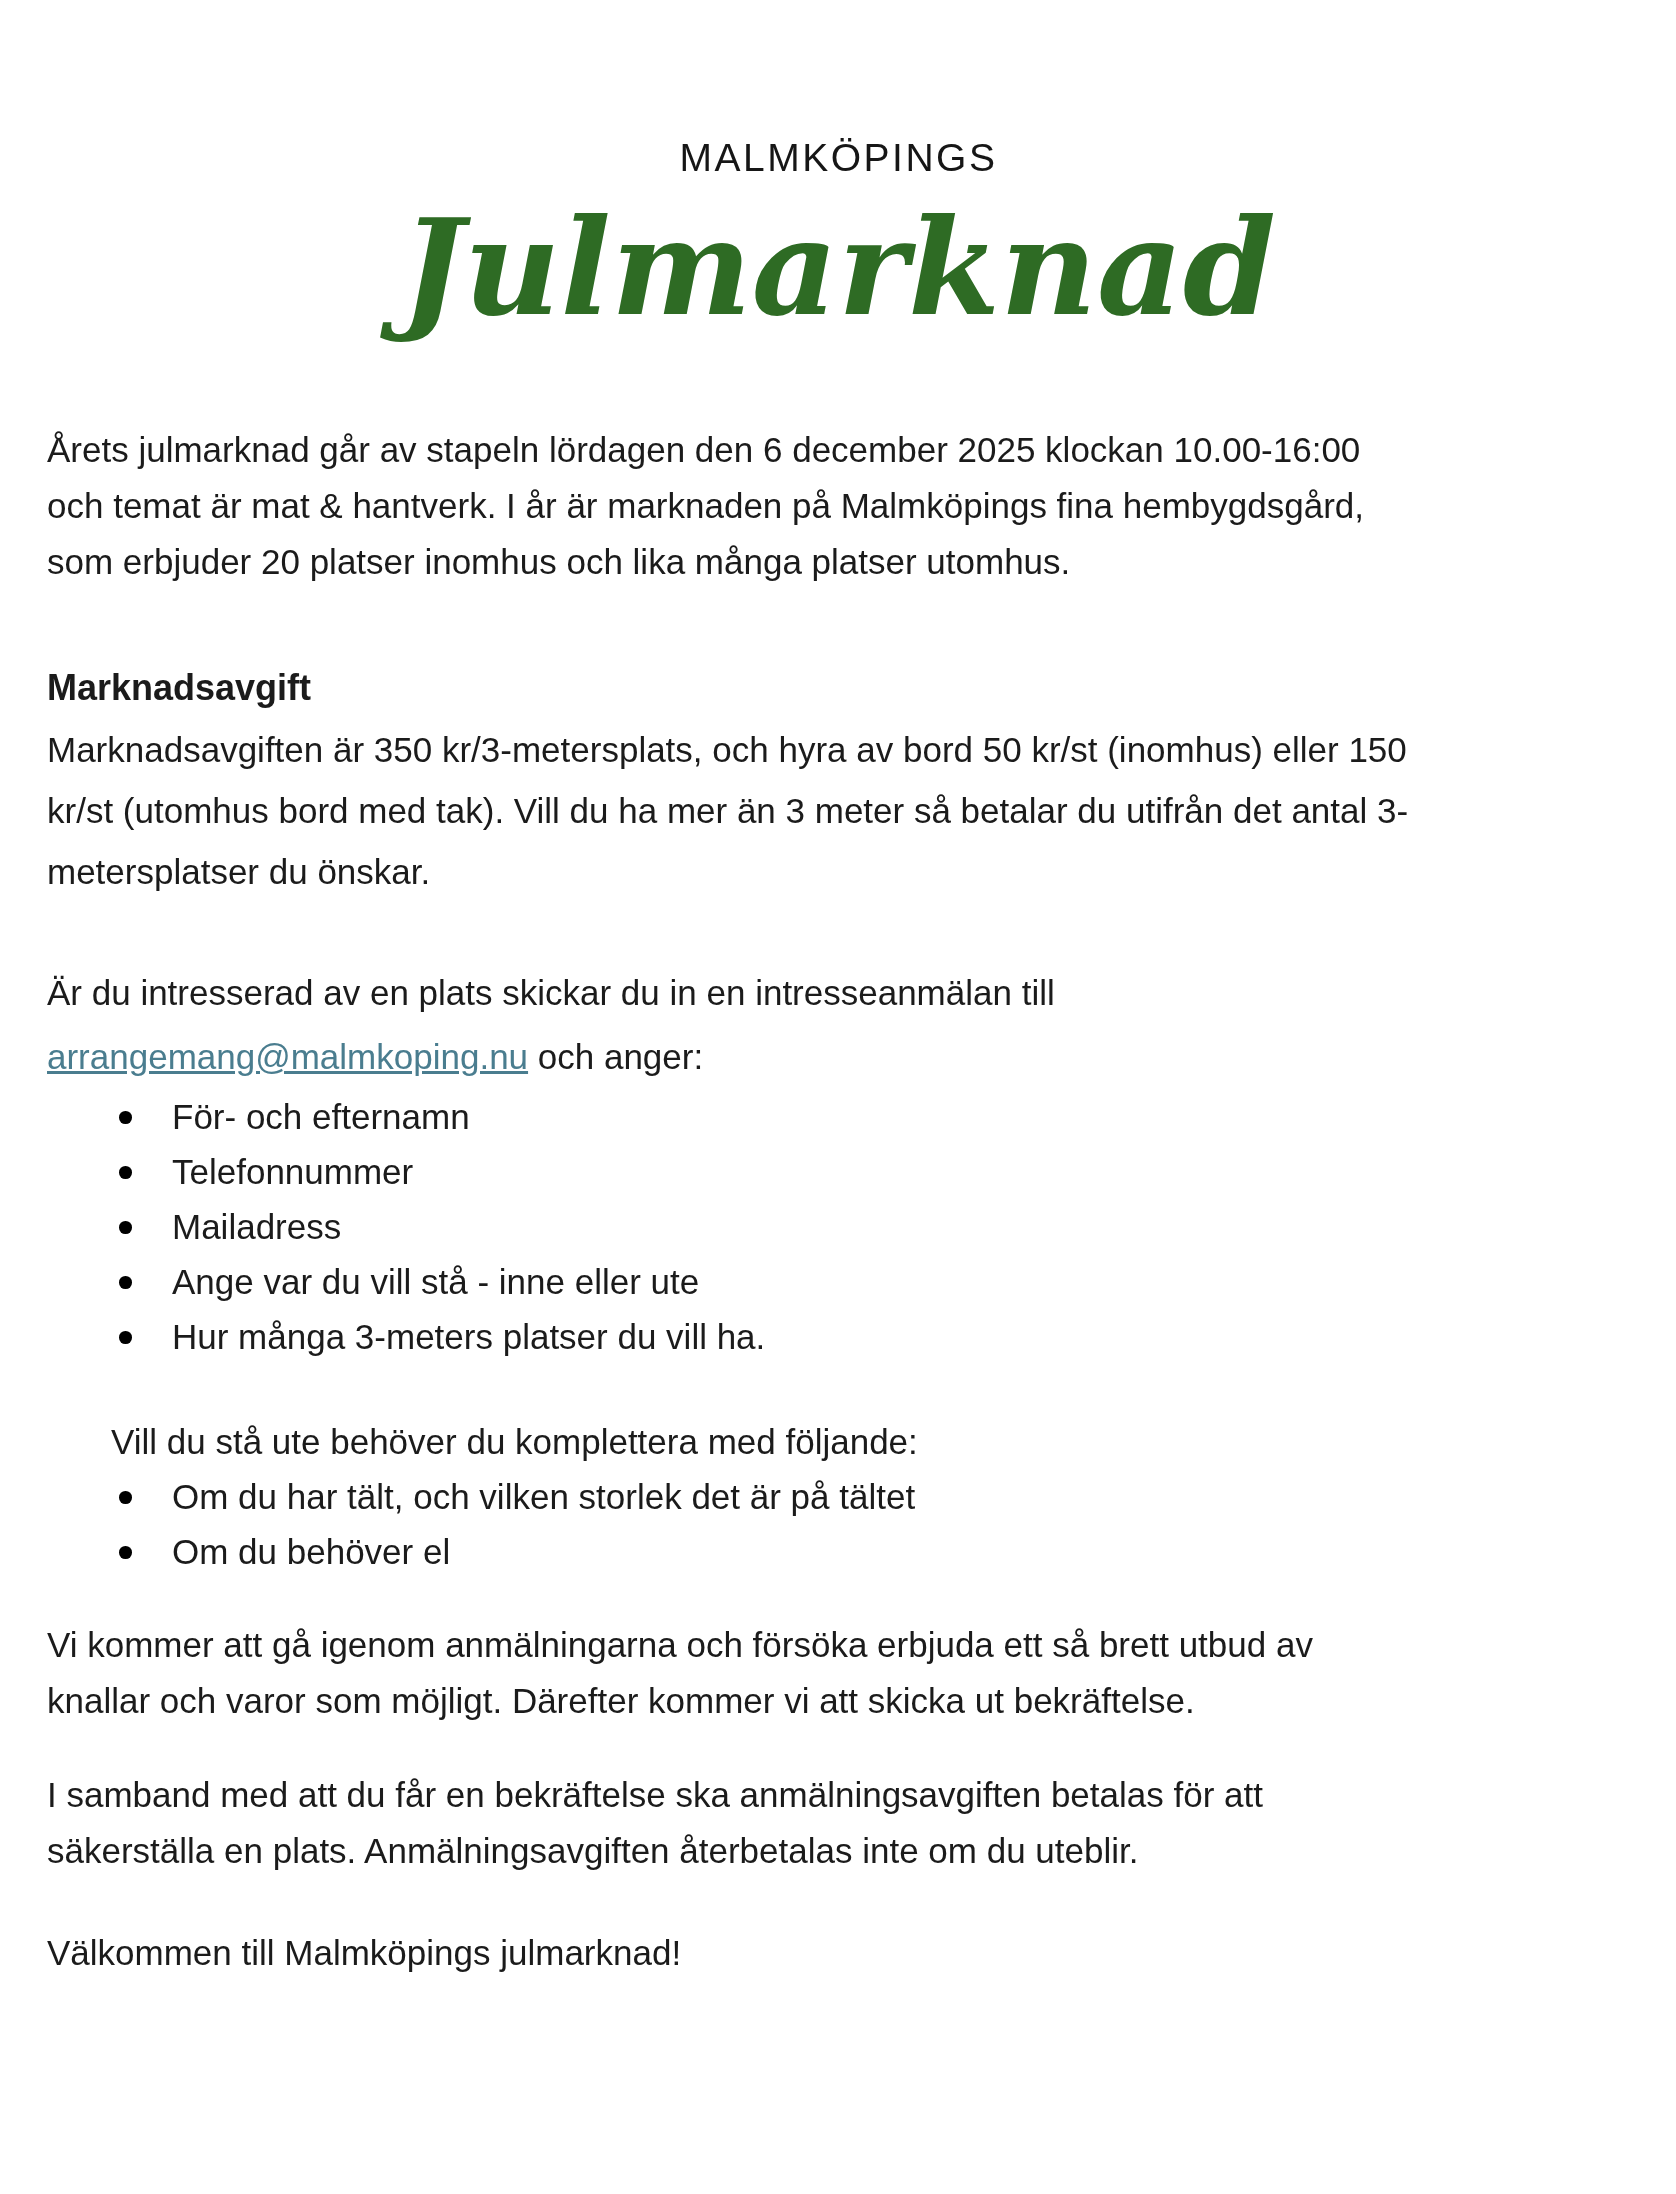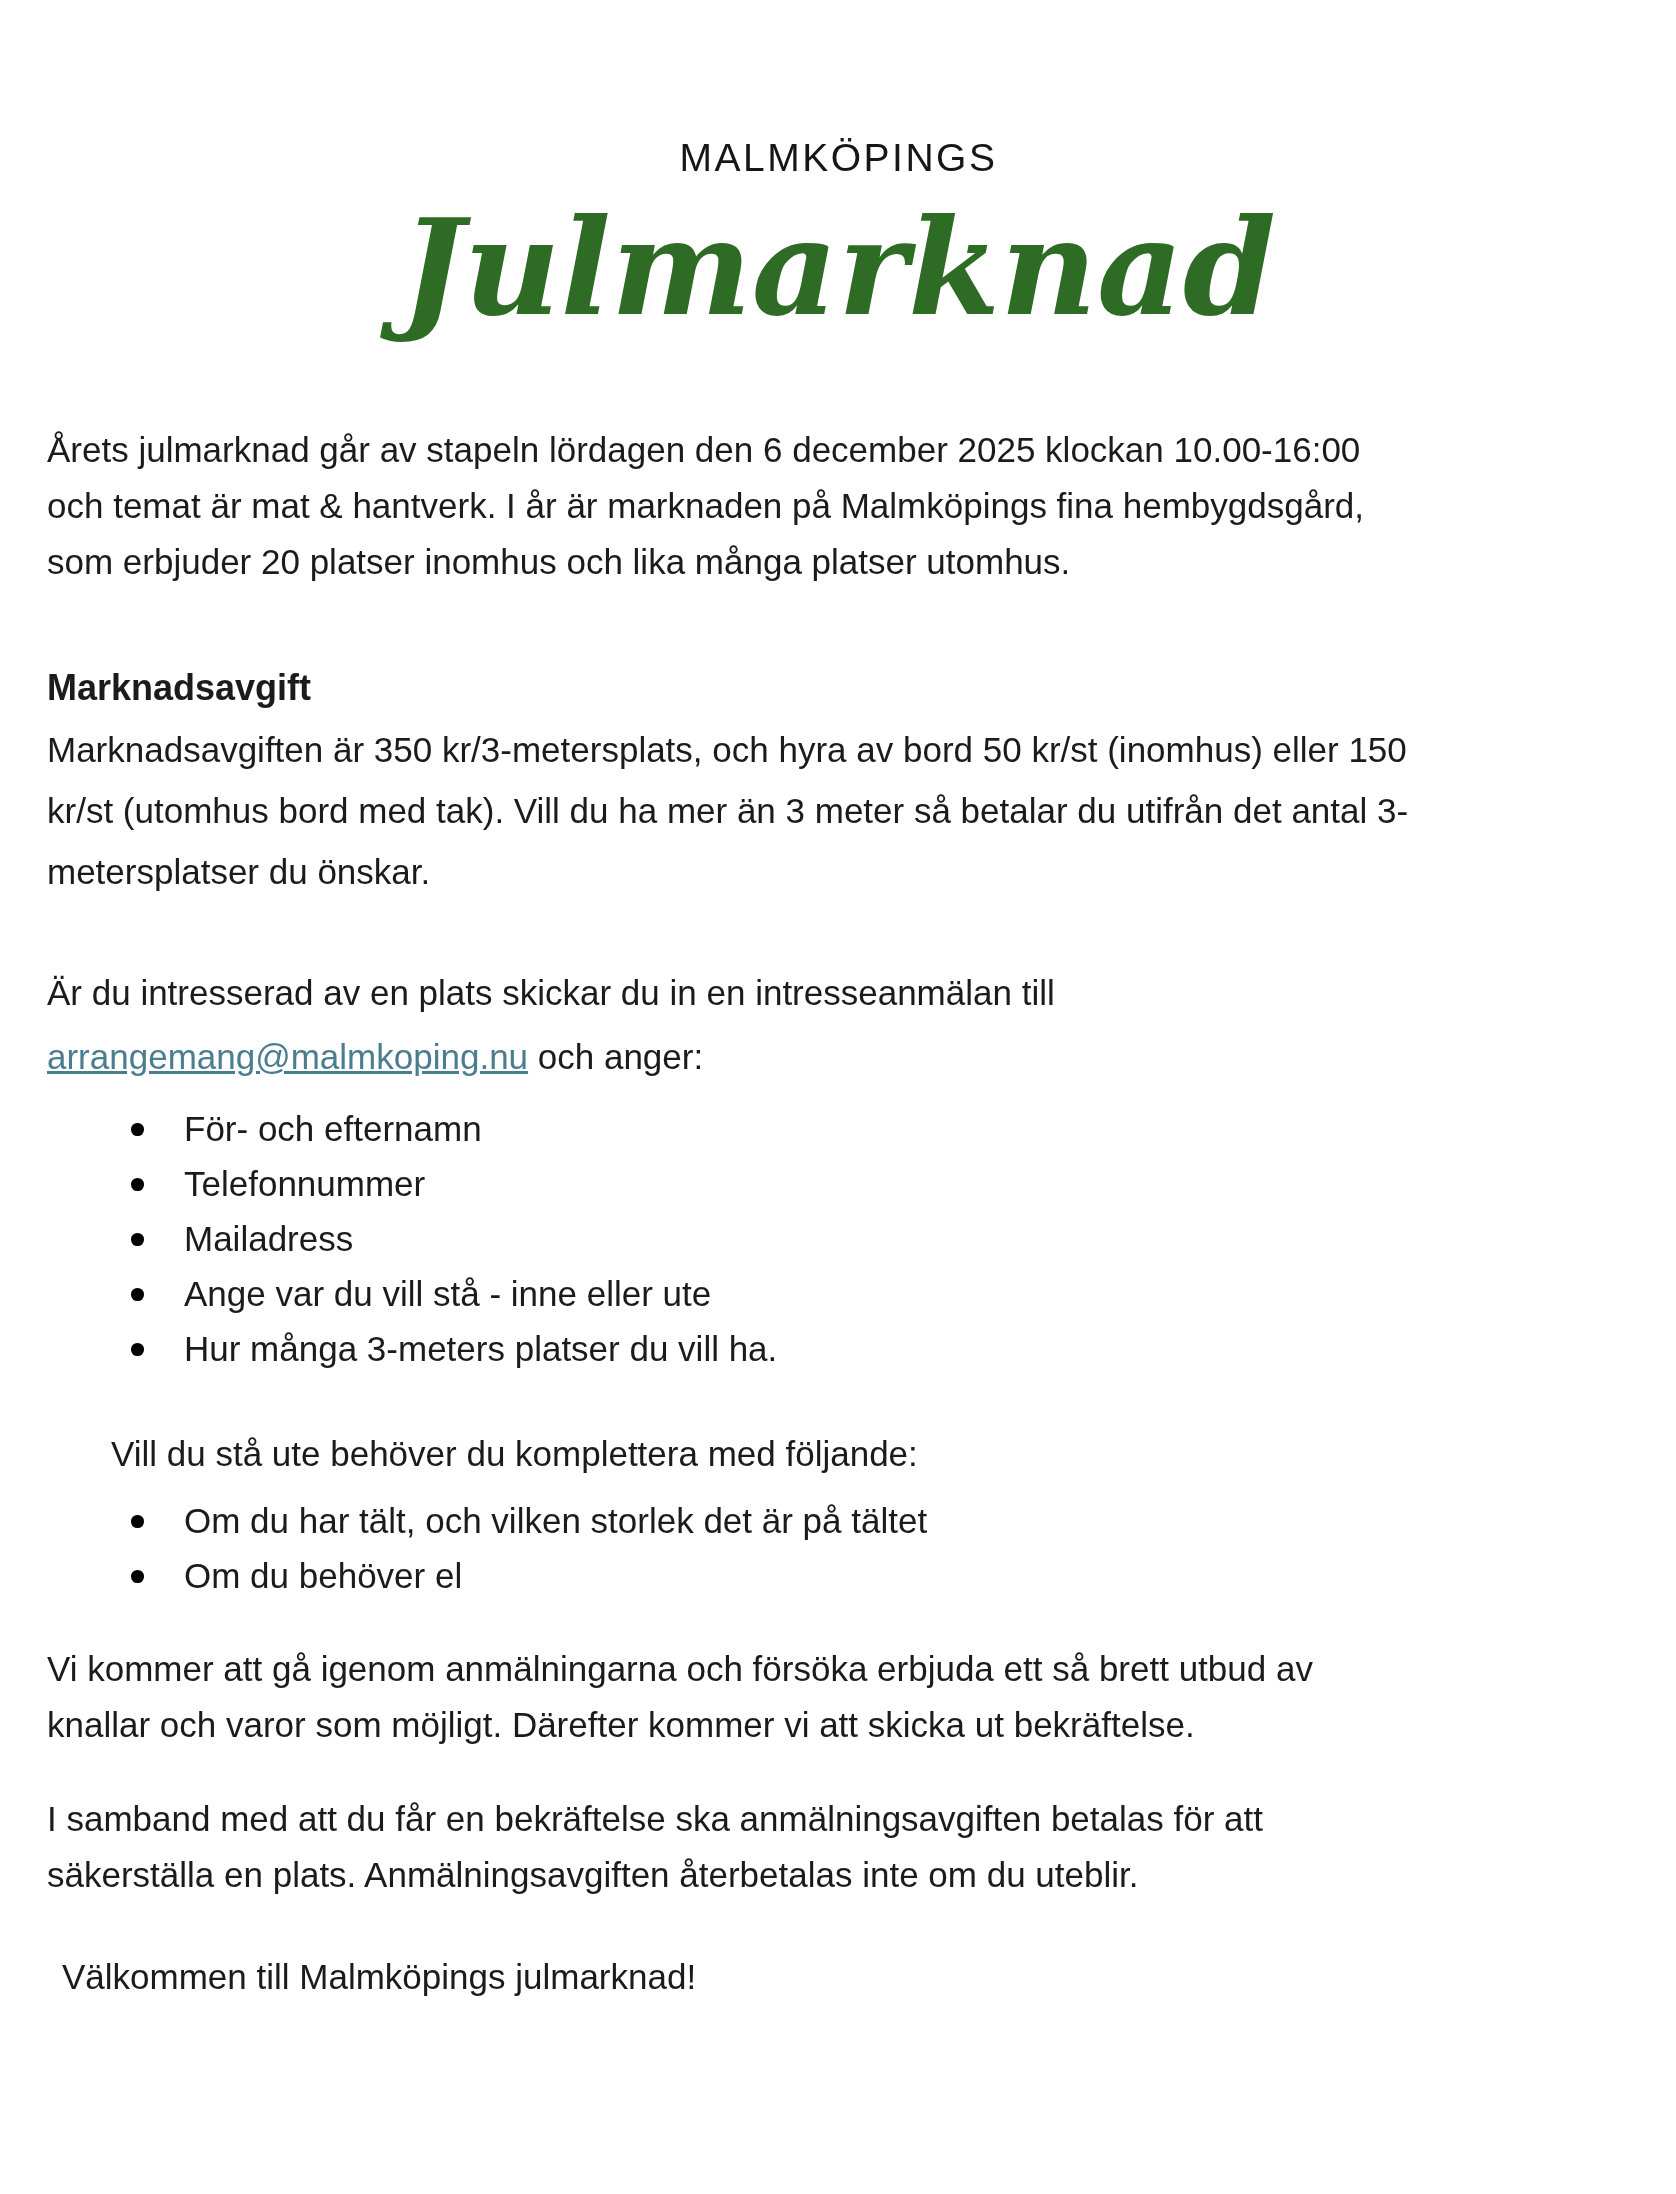--- a/index.html
+++ b/index.html
@@ -50,21 +50,21 @@
   .fee-heading  { margin-top: 74px; font-weight: 700; font-size: 36px; line-height: 47px; }
   .para-fee     { margin-top: 8.4px; line-height: 61px; }
   .para-interest{ margin-top: 59px; line-height: 64px; }
   .email-link {
     color: var(--link-teal, #4a7d8f);
     text-decoration: underline;
     cursor: pointer;
   }
   ul.dot-list {
     list-style: none;
-    margin: 12px;
+    margin: 0;
     padding: 0;
   }
   ul.dot-list li {
     position: relative;
     padding-left: 125px;
     line-height: 55px;
   }
   ul.dot-list li::before {
     content: "";
     position: absolute;
@@ -73,21 +73,21 @@
     width: 12.6px;
     height: 12.6px;
     border-radius: 50%;
     background: #000000;
   }
   .requirements-list { margin-top: 80px; }
   .outdoor-heading   { margin-top: 50px; padding-left: 64px; line-height: 55px; }
   .outdoor-list      { margin-top: 12.6px; }
   .para-review  { margin-top: 38px; }
   .para-payment { margin-top: 38px; }
-  .para-welcome { margin-top: 46px; margin-left: 15px; }
+  .para-welcome { margin-top: 46px; }
 </style>
 </head>
 <body style="color: rgb(27, 27, 27);">
 
 <div class="page">
 
   <div class="logo-block">
     <div class="logo-top">MALMKÖPINGS</div>
     <div class="logo-main">Julmarknad</div>
   </div>

